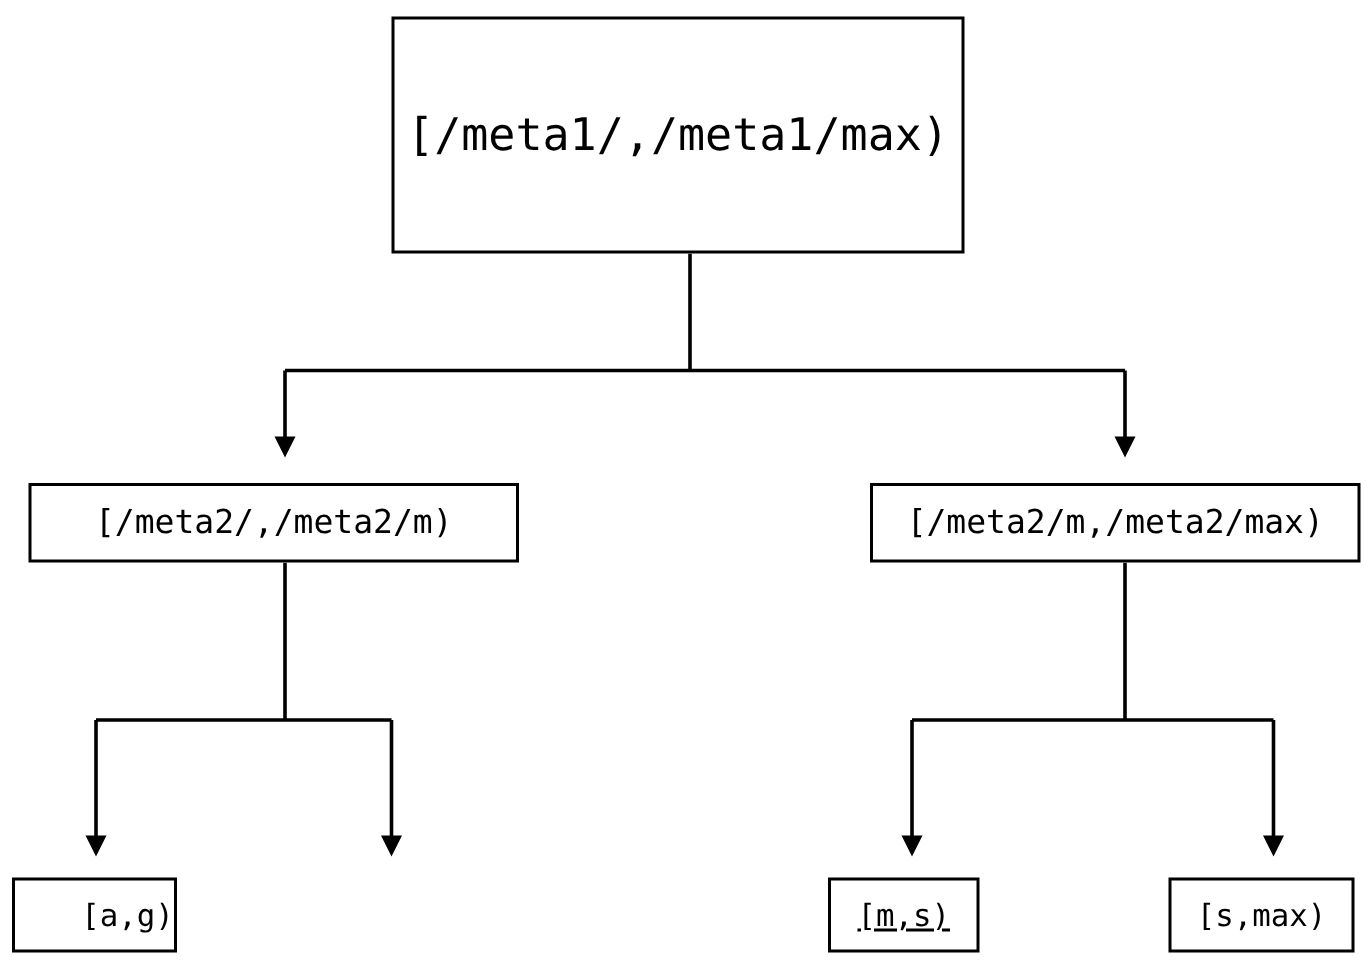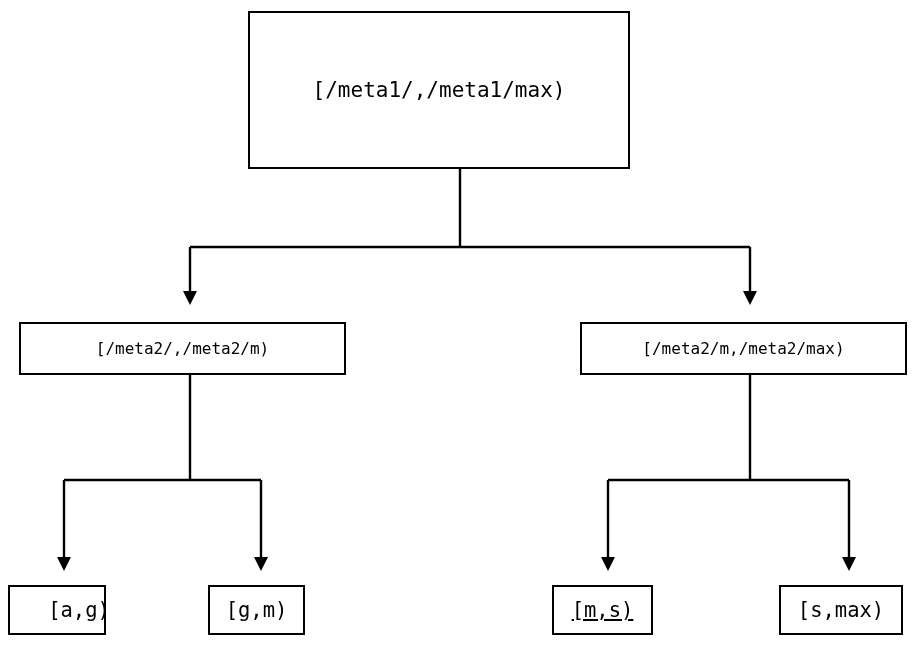--- a/index.html
+++ b/index.html
@@ -21,39 +21,39 @@
     border: 2px solid #000000;
     background: #ffffff;
     display: flex;
     align-items: center;
     justify-content: center;
     color: #000000;
     letter-spacing: 0px;
     white-space: pre;
   }
   .node-root {
-    left: 248px;
+    left: 261px;
     top: 11px;
     width: 382px;
     height: 158px;
-    font-size: 21px;
+    font-size: 30px;
   }
   .node-mid {
     top: 322px;
     height: 53px;
-    font-size: 16px;
+    font-size: 22px;
   }
   .node-mid-left  { left: 19px;  width: 327px; }
   .node-mid-right { left: 580px; width: 327px; }
   .node-leaf {
     top: 585px;
     height: 50px;
     font-size: 20.5px;
   }
-  .leaf-ag  { left: 8px;   width: 98px; padding-left: 44px;  }
+  .leaf-ag  { left: 8px;   width: 110px; padding-left: 44px;  }
   .leaf-gm  { left: 208px; width: 97px;  }
   .leaf-ms  { left: 552px; width: 101px; text-decoration: underline; }
   .leaf-smax{ left: 779px; width: 124px; }
 
   #connector-layer {
     position: absolute;
     left: 0;
     top: 0;
     width: 912px;
     height: 652px;
@@ -91,19 +91,18 @@
   </svg>
 
   <div class="node node-root">[/meta1/,/meta1/max)</div>
 
   <div class="node node-mid node-mid-left">[/meta2/,/meta2/m)</div>
 
   <div class="node node-mid node-mid-right">[/meta2/m,/meta2/max)</div>
 
   <div class="node node-leaf leaf-ag">[a,g)</div>
 
-  <div class="node node-leaf leaf-gm">[g,m)</div>
 
   <div class="node node-leaf leaf-ms">[m,s)</div>
 
   <div class="node node-leaf leaf-smax">[s,max)</div>
 
 </div>
 
 </body></html>

